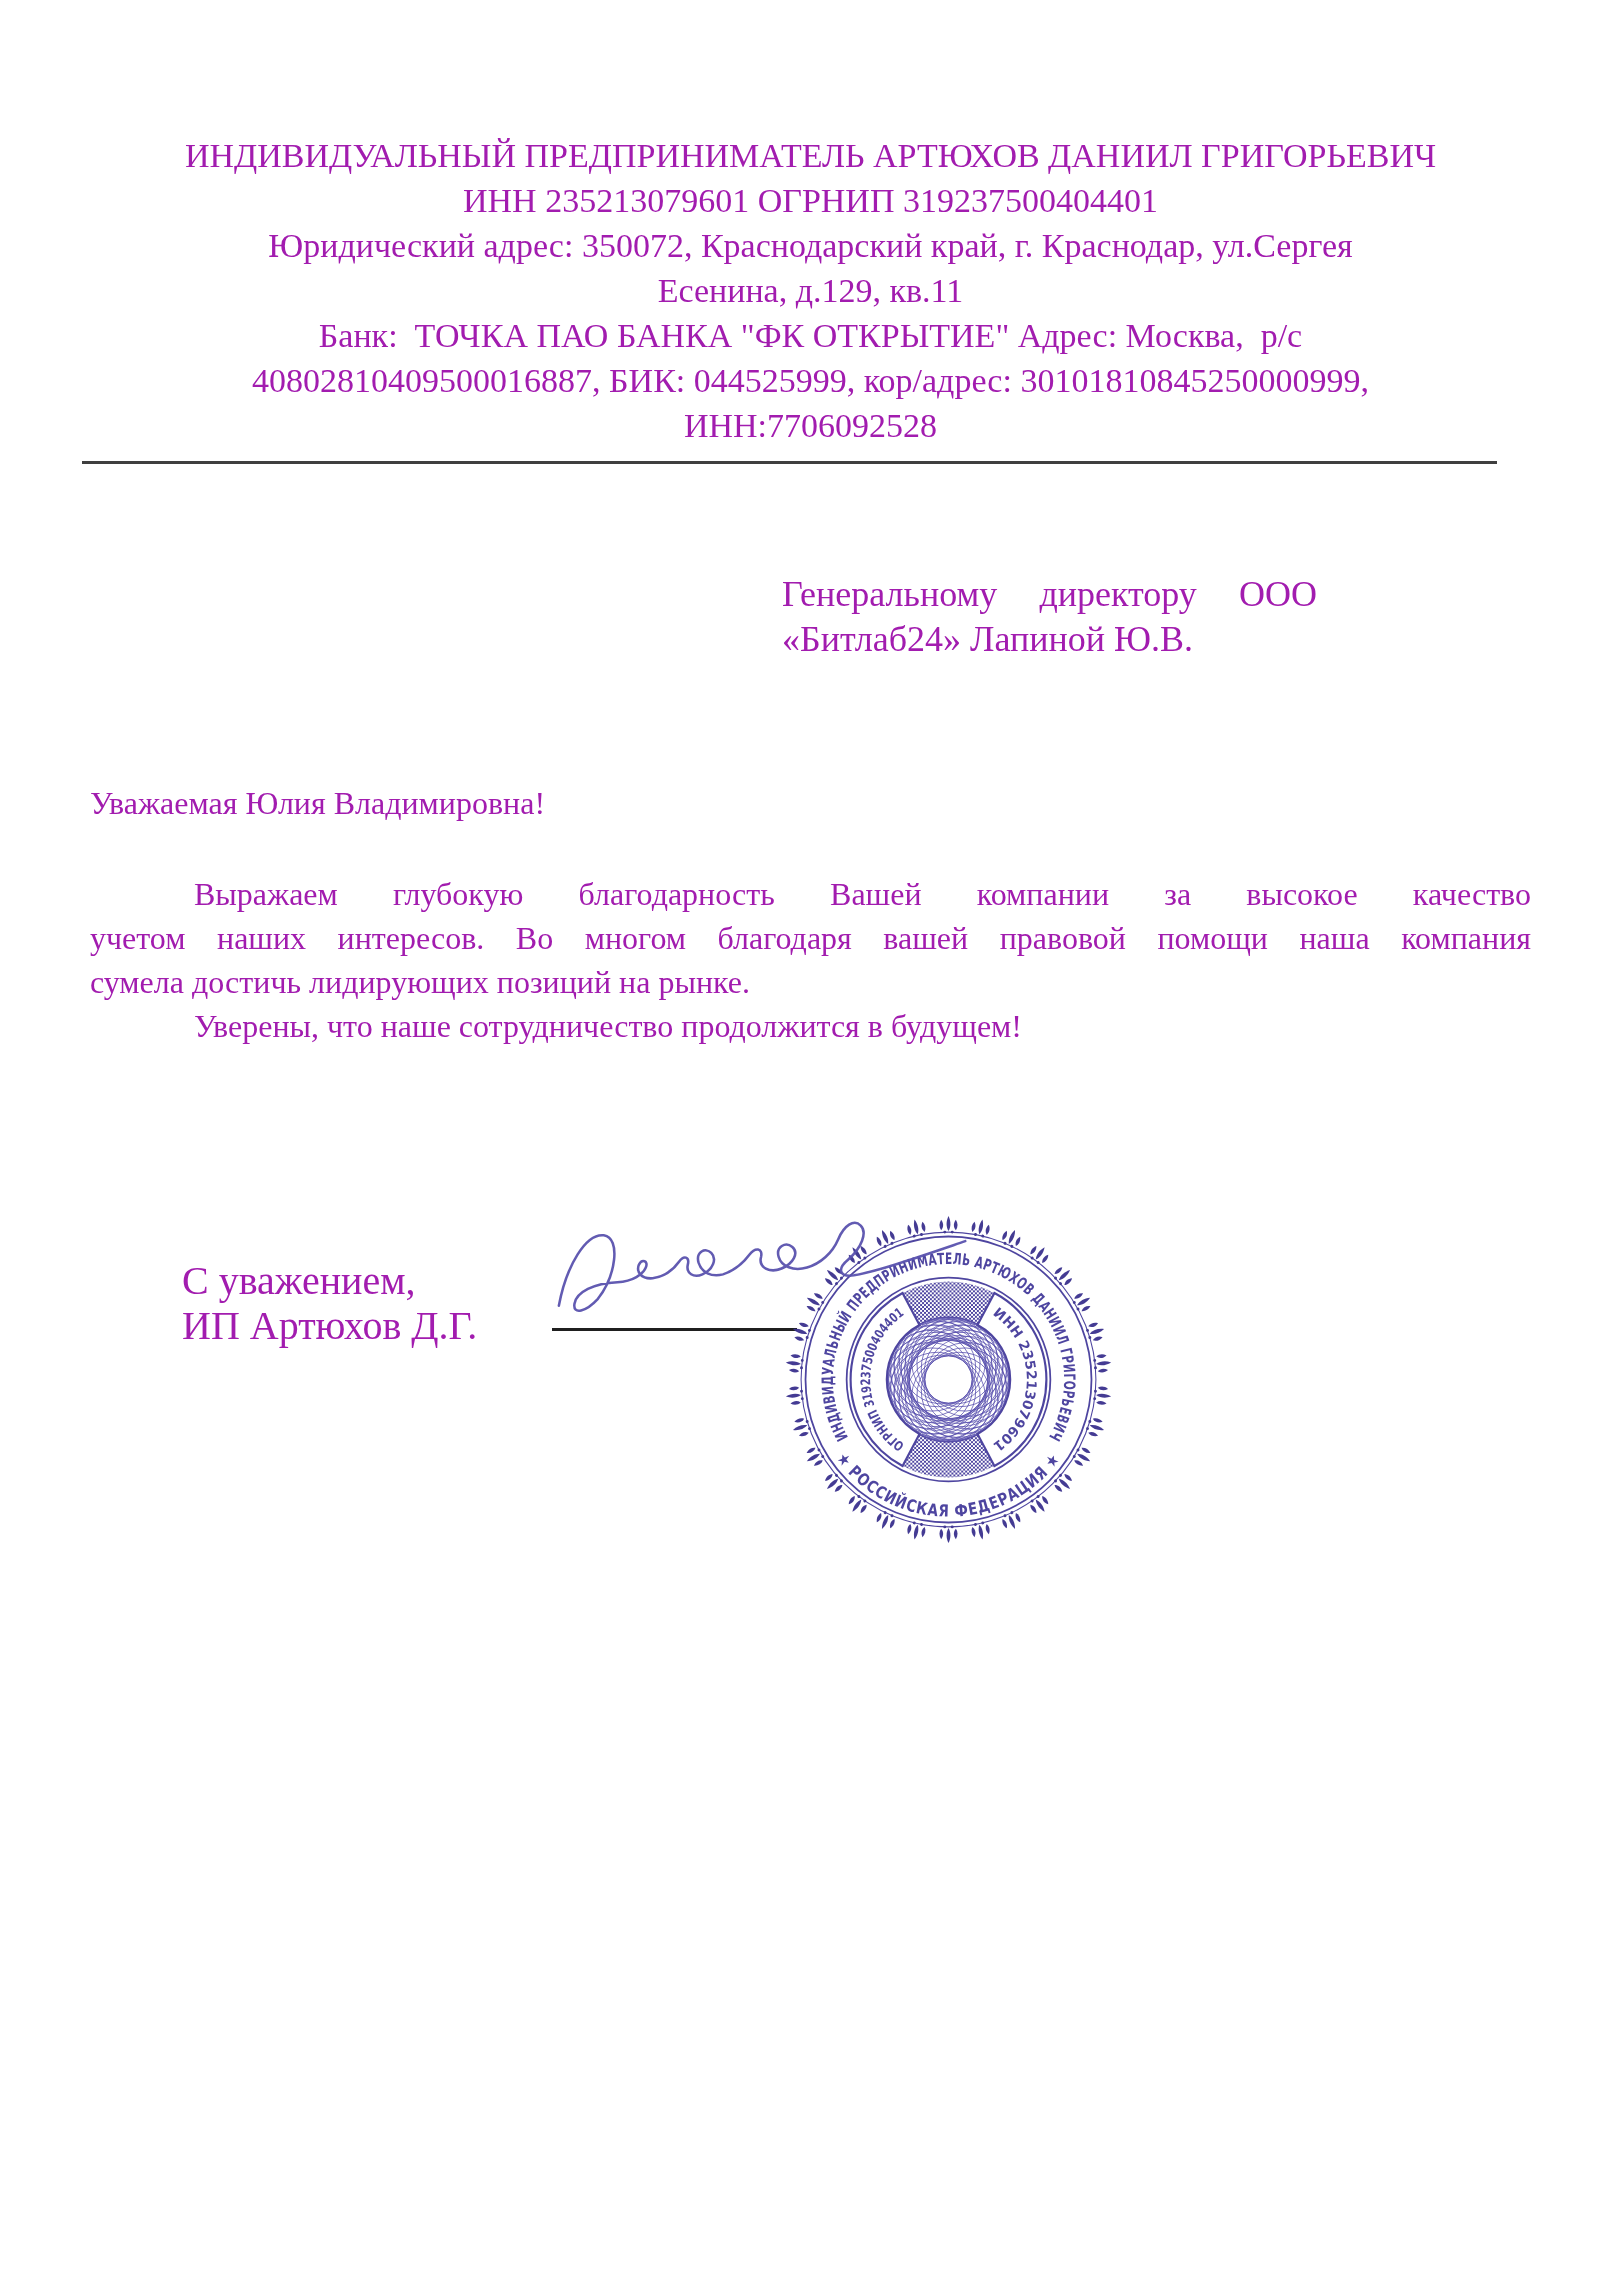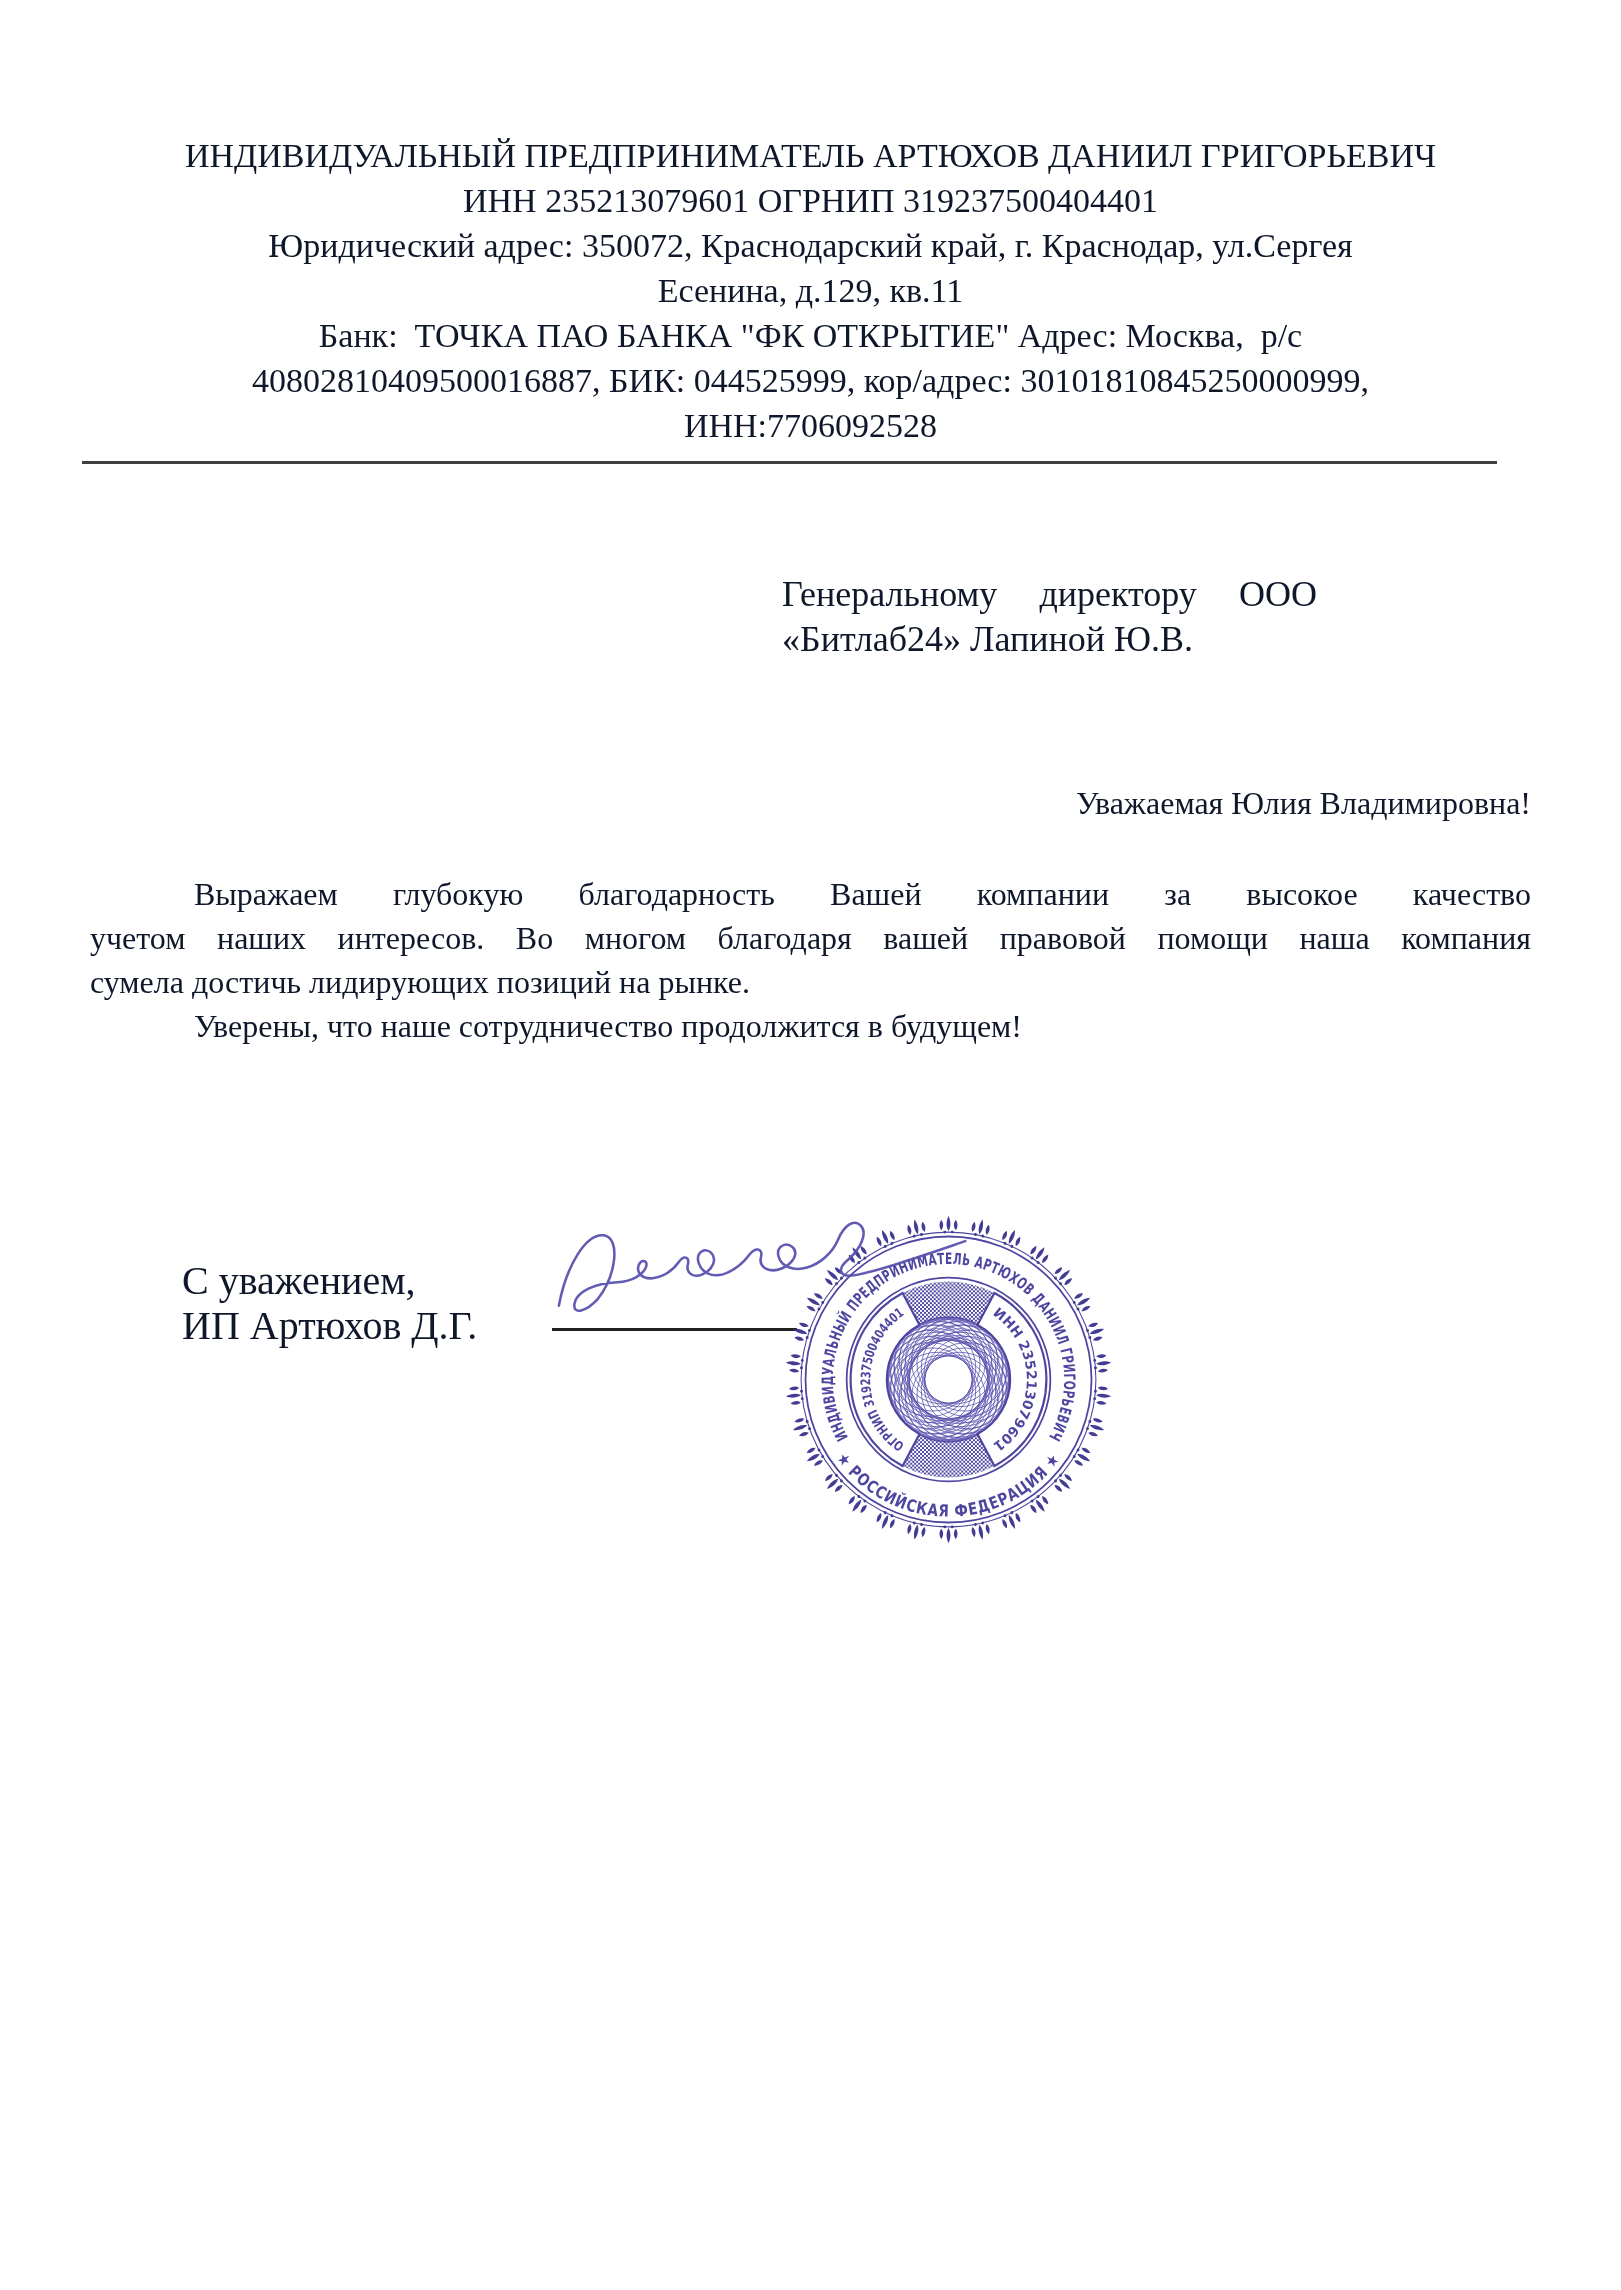--- a/index.html
+++ b/index.html
@@ -1,21 +1,21 @@
 <!DOCTYPE html>
 <html><head>
 <meta charset="utf-8">
 <style>
   html,body{margin:0;padding:0;background:#ffffff;}
   .page{
     position:relative;
     width:1621px;height:2131px;
     background:#ffffff;
     font-family:"Liberation Serif", serif;
-    color:#0f172a;
+    color:#a21caf;
     overflow:hidden;
   }
   
   .letterhead{
     position:absolute;left:88px;top:133px;width:1445px;
     text-align:center;font-size:34px;line-height:45px;
   }
   .letterhead .hline{white-space:pre-wrap;}
   .rule{
     position:absolute;left:82px;top:461px;width:1415px;height:2.9px;
@@ -23,21 +23,21 @@
   }
   
   .addressee{
     position:absolute;left:782px;top:572px;width:535px;
     font-size:36px;line-height:45px;
   }
   .addressee .l1{display:flex;justify-content:space-between;}
   
   .salutation{
     position:absolute;left:90px;top:781px;width:1441px;
-    text-align:right;font-size:32px;line-height:44px;
+    text-align:left;font-size:32px;line-height:44px;
   }
   
   .bodytext{
     position:absolute;left:90px;top:872px;width:1441px;
     font-size:32px;line-height:44px;
   }
   .bl{text-align:justify;text-align-last:justify;}
   .bl-last{text-align:right;text-align-last:left;}
   .indent{text-indent:104px;}
   

